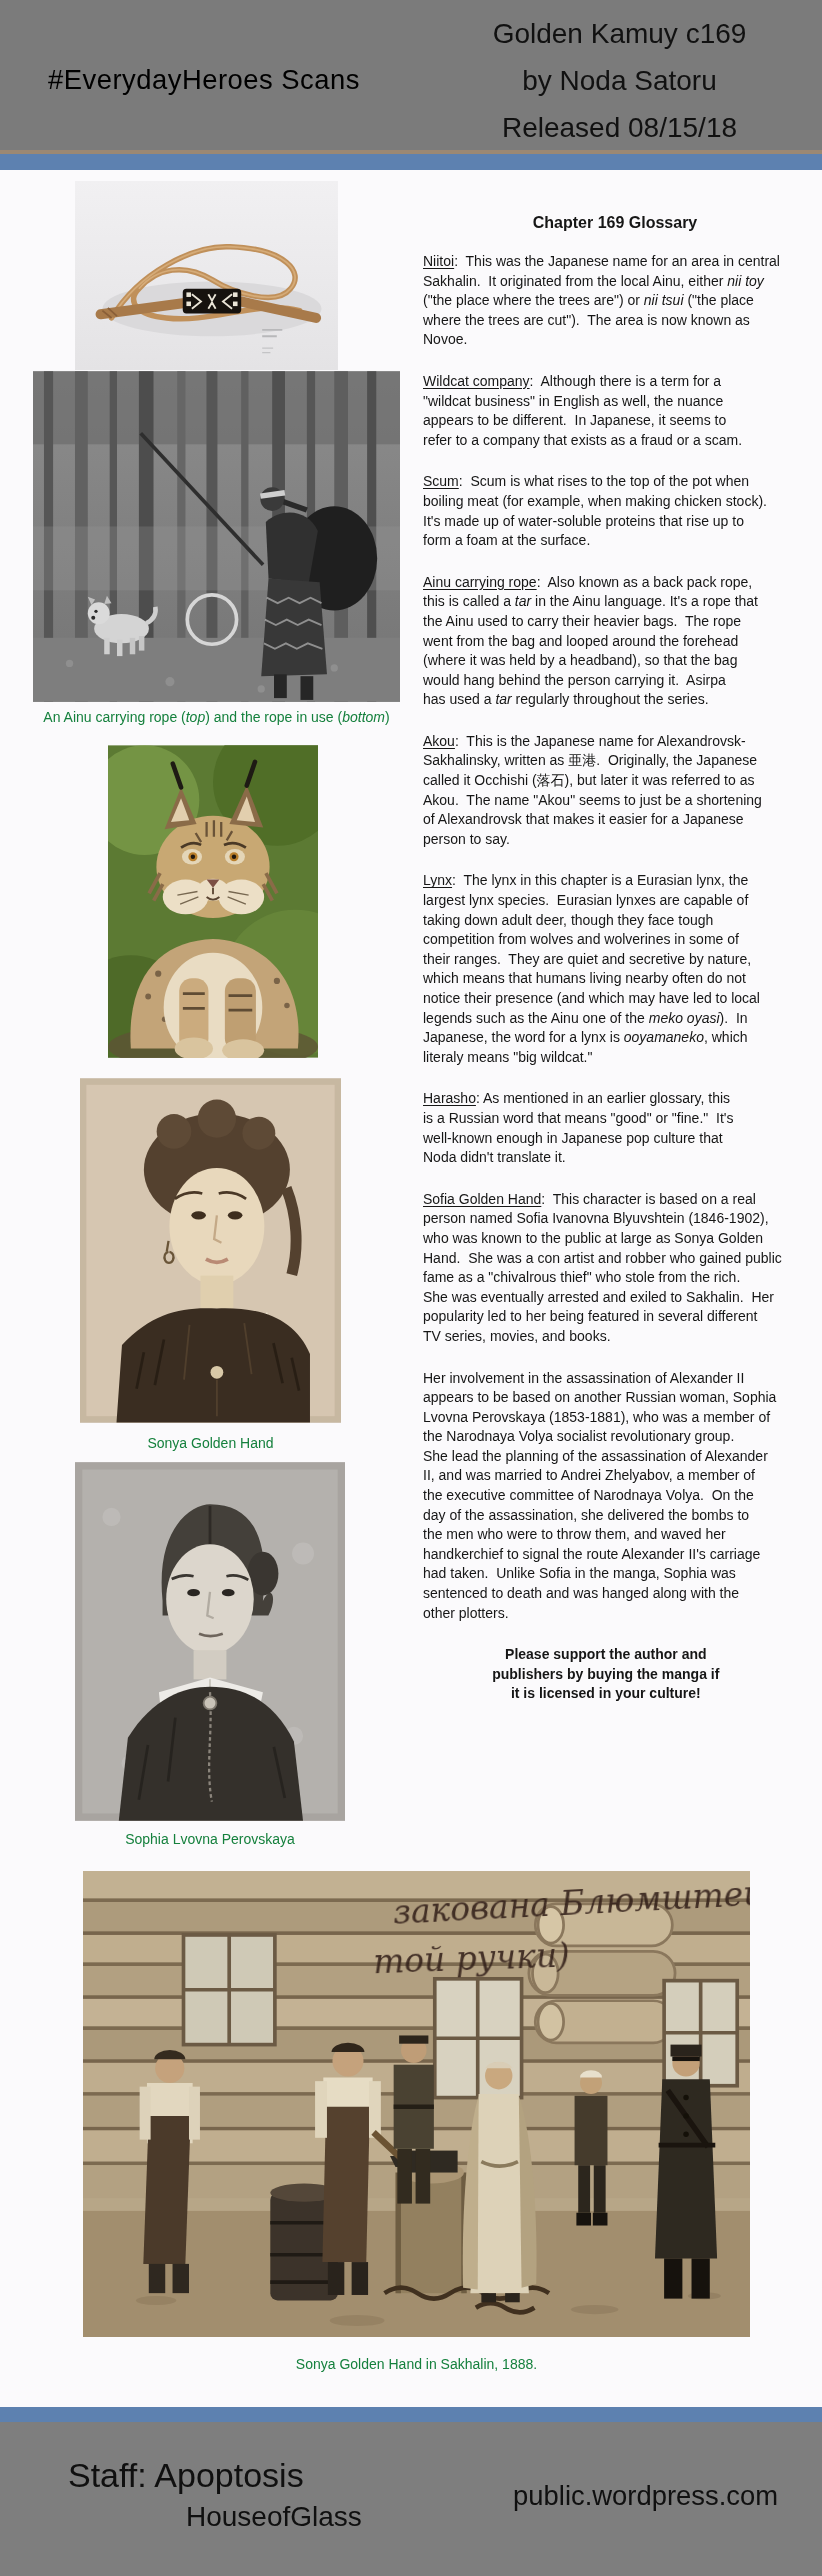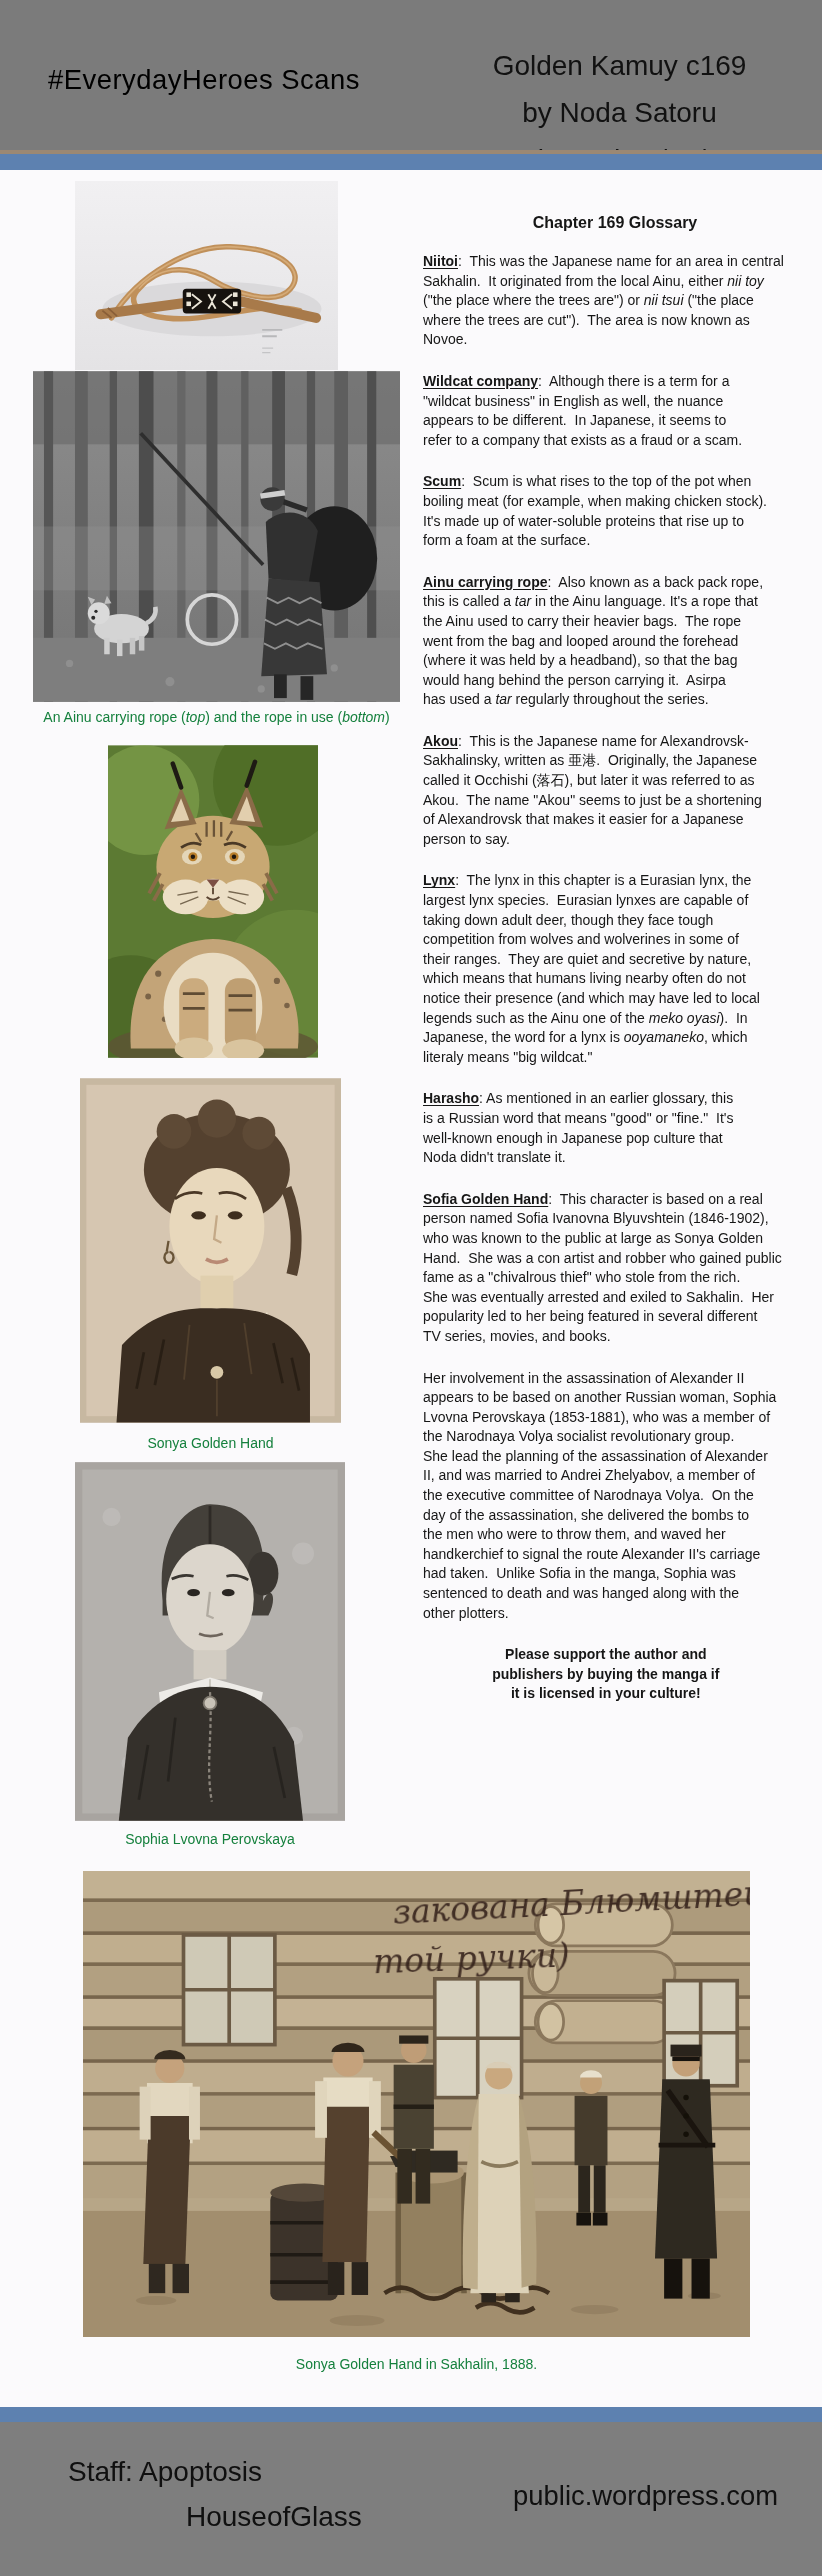--- a/index.html
+++ b/index.html
@@ -6,48 +6,48 @@
   html,body{margin:0;padding:0;background:#555;}
   .page{
     position:relative;width:822px;height:2576px;margin:0 auto;
     background:#fbfafc;overflow:hidden;
     font-family:"Liberation Sans","DejaVu Sans",sans-serif;color:#161616;
   }
   
   .topbar{position:absolute;left:0;top:0;width:822px;height:150px;background:#7b7b7b;}
   .group-name{position:absolute;left:48px;top:64px;font-size:27.4px;letter-spacing:0.5px;color:#000000;}
   .release-info{position:absolute;left:455px;top:10px;width:329px;text-align:center;
-    font-size:28px;line-height:47px;color:#111;margin-top:32px;}
+    font-size:28px;line-height:47px;color:#111;}
   .rule{position:absolute;left:0;width:822px;}
   .rule-tan{top:150px;height:4.6px;background:#9b8873;}
   .rule-blue-top{top:154px;height:15.5px;background:#5d81b0;}
   .rule-blue-bottom{top:2407px;height:15.5px;background:#5d81b0;}
   .botbar{position:absolute;left:0;top:2422px;width:822px;height:154px;background:#7e7e7e;}
-  .staff-1{position:absolute;left:68px;top:2456px;font-size:28px;color:#101010;}
+  .staff-1{position:absolute;left:68px;top:2456px;font-size:34px;color:#101010;}
   .staff-2{position:absolute;left:149px;top:2501px;font-size:28px;color:#101010;margin-left:37px;}
   .site{position:absolute;left:420px;top:2480px;width:358px;text-align:right;font-size:27.4px;color:#101010;}
   
   figure{margin:0;padding:0;position:absolute;}
   figure svg{display:block;width:100%;height:100%;}
   .ph-rope{left:75px;top:181px;width:263px;height:189px;}
   .ph-forest{left:33px;top:371px;width:367px;height:331px;}
   .ph-lynx{left:108px;top:745px;width:210px;height:313px;}
   .ph-sonya{left:80px;top:1078px;width:261px;height:345px;}
   .ph-sophia{left:75px;top:1462px;width:270px;height:359px;}
   .ph-sakhalin{left:83px;top:1871px;width:667px;height:466px;}
   .caption{position:absolute;text-align:center;font-size:14px;color:#15803d;}
   .cap-rope{left:33px;top:709px;width:367px;}
   .cap-sonya{left:80px;top:1435px;width:261px;}
   .cap-sophia{left:75px;top:1831px;width:270px;}
   .cap-sakhalin{left:83px;top:2356px;width:667px;}
   
   .glossary{position:absolute;left:423px;top:214px;width:384px;}
   .glossary-title{text-align:center;font-size:16px;margin:0 0 20px 0;}
   .entry{margin:0 0 22px 0;font-size:14px;line-height:19.6px;white-space:pre-wrap;}
-  .entry .term{font-weight:bold;text-decoration:underline;text-underline-offset:1.8px;}
+  .entry .term{font-weight:normal;text-decoration:underline;text-underline-offset:1.8px;}
   .entry em{font-style:italic;}
   .support{margin:9.1px 0 0 18.3px;width:329px;text-align:center;font-weight:bold;
     font-size:14px;line-height:19.6px;white-space:pre-line;}
   .caption em{font-style:italic;}
 </style>
 </head>
 <body>
 
 <div class="page">
 

